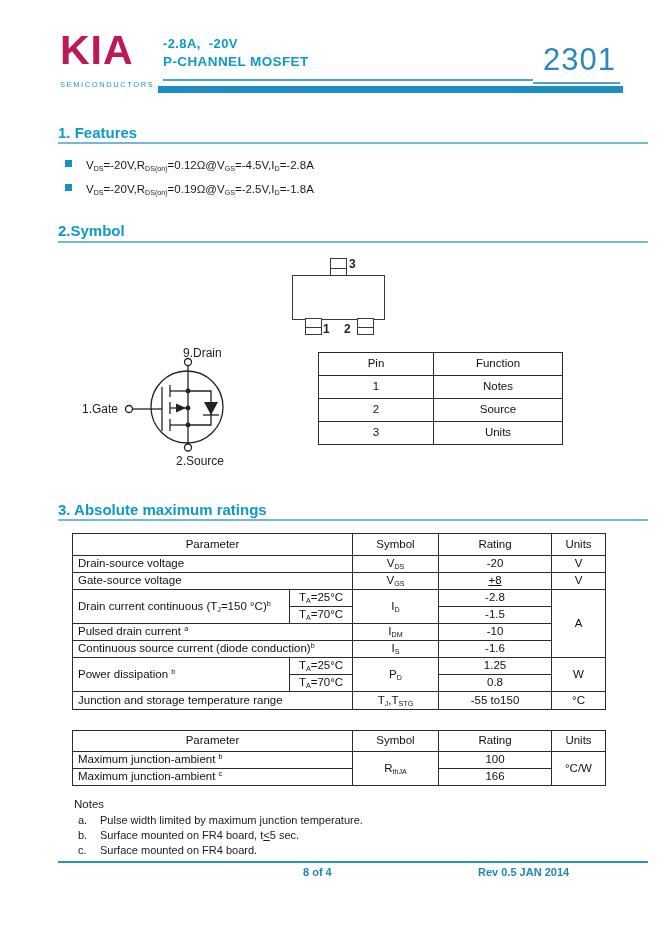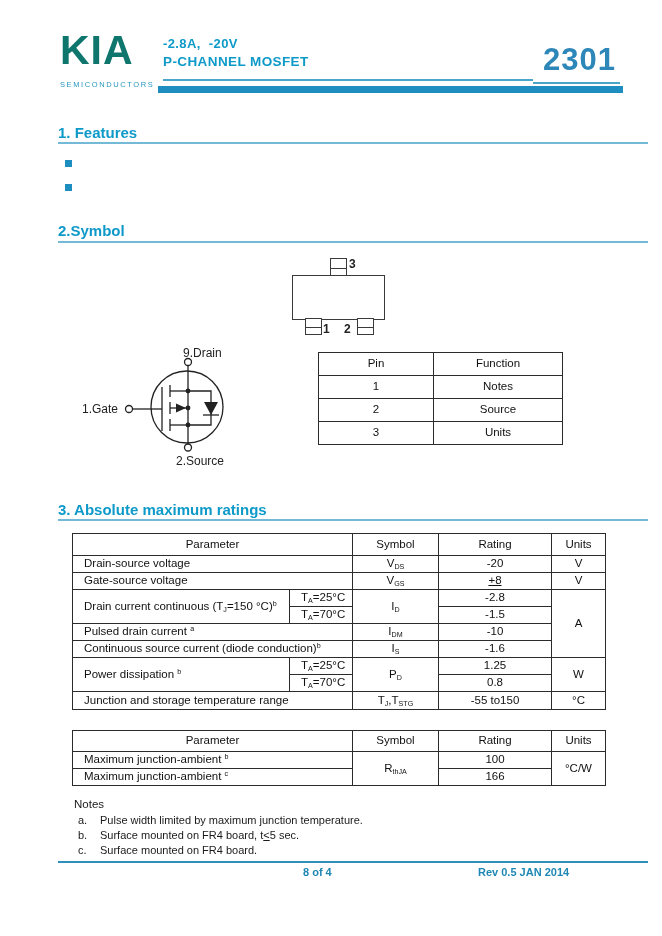--- a/index.html
+++ b/index.html
@@ -4,28 +4,28 @@
 <style>
   html,body { margin:0; padding:0; background:#ffffff; }
   .page {
     position:relative; width:662px; height:936px; background:#fff; overflow:hidden;
     font-family:"Liberation Sans","DejaVu Sans",sans-serif; color:#1a1a1a;
   }
   .abs { position:absolute; }
 
   
   .logo-text { position:absolute; left:60px; top:30px; font-size:41px; font-weight:800;
-               color:#0f766e; letter-spacing:1px; line-height:1; }
+               color:#be185d; letter-spacing:1px; line-height:1; }
   .logo-sub  { position:absolute; left:60px; top:80px; font-size:7.5px; font-weight:normal;
                color:#2596bd; letter-spacing:1.6px; }
   .subtitle-1 { position:absolute; left:163px; top:36px; font-size:13px; font-weight:bold;
                 color:#0e9ac9; letter-spacing:.4px; white-space:pre; }
   .subtitle-2 { position:absolute; left:163px; top:54px; font-size:13.5px; font-weight:bold;
                 color:#0e9ac9; letter-spacing:.4px; }
-  .part-number { position:absolute; left:543px; top:42px; font-size:31px; font-weight:700;
+  .part-number { position:absolute; left:543px; top:42px; font-size:31px; font-weight:400;
                  color:#2d87b8; letter-spacing:1px; }
   .rule-thin-a { position:absolute; left:163px; top:79px; width:370px; height:1.5px; background:#4aa6c9; }
   .rule-thin-b { position:absolute; left:533px; top:82px; width:87px; height:1.5px; background:#4aa6c9; }
   .rule-thick  { position:absolute; left:158px; top:86px; width:465px; height:7px; background:#1d8ebf; }
 
   
   .sec-heading { position:absolute; left:58px; font-size:15px; font-weight:bold; color:#0e9ac9; }
   .sec-rule { position:absolute; left:58px; width:590px; height:2px; background:#74b9d6; }
 
   
@@ -38,21 +38,21 @@
   .pkg-pin  { position:absolute; border:1.5px solid #3a3a3a; background:#fff; }
   .pkg-split { position:absolute; left:0; right:0; top:50%; border-top:1.5px solid #3a3a3a; }
   .pkg-label { position:absolute; font-size:12px; font-weight:bold; color:#222; }
 
   
   .term-label { position:absolute; font-size:12px; color:#222; }
 
   
   table.dtable { position:absolute; border-collapse:collapse; table-layout:fixed;
                  font-size:11.5px; color:#111; background:#fff; }
-  table.dtable td { border:1px solid #2b2b2b; padding:0 11px; text-align:center;
+  table.dtable td { border:1px solid #2b2b2b; padding:0 5px; text-align:center;
                     vertical-align:middle; line-height:1.15; overflow:hidden; }
   table.dtable { border:1.5px solid #2b2b2b; }
   td.param { text-align:left !important; }
   tr.h22{height:22px} tr.h21{height:21px} tr.h17{height:17px} tr.h18{height:18px} tr.h23{height:23px}
   .pin-table { font-size:12px; }
   sub { font-size:.62em; vertical-align:-.25em; }
   sup { font-size:.62em; vertical-align:.5em; }
   .ul { text-decoration:underline; }
 
   
@@ -77,24 +77,24 @@
     <div class="part-number">2301</div>
     <div class="rule-thin-a"></div>
     <div class="rule-thin-b"></div>
     <div class="rule-thick"></div>
   </div>
 
   <div>
     <div class="sec-heading" style="top:124px">1. Features</div>
     <div class="sec-rule" style="top:142px"></div>
     <div class="feature-row" style="top:155px">
-      <span class="bullet"></span>
+      <span class="bullet"></span><span class="ftext">V<sub>DS</sub>=-20V,R<sub>DS(on)</sub>=0.12Ω@V<sub>GS</sub>=-4.5V,I<sub>D</sub>=-2.8A</span>
     </div>
     <div class="feature-row" style="top:179px">
-      <span class="bullet"></span>
+      <span class="bullet"></span><span class="ftext">V<sub>DS</sub>=-20V,R<sub>DS(on)</sub>=0.19Ω@V<sub>GS</sub>=-2.5V,I<sub>D</sub>=-1.8A</span>
     </div>
   </div>
 
   <div>
     <div class="sec-heading" style="top:222px">2.Symbol</div>
     <div class="sec-rule" style="top:241px"></div>
 
     <div>
       <div class="pkg-pin" style="left:330px;top:258px;width:15px;height:17px">
           <div class="pkg-split"></div>

